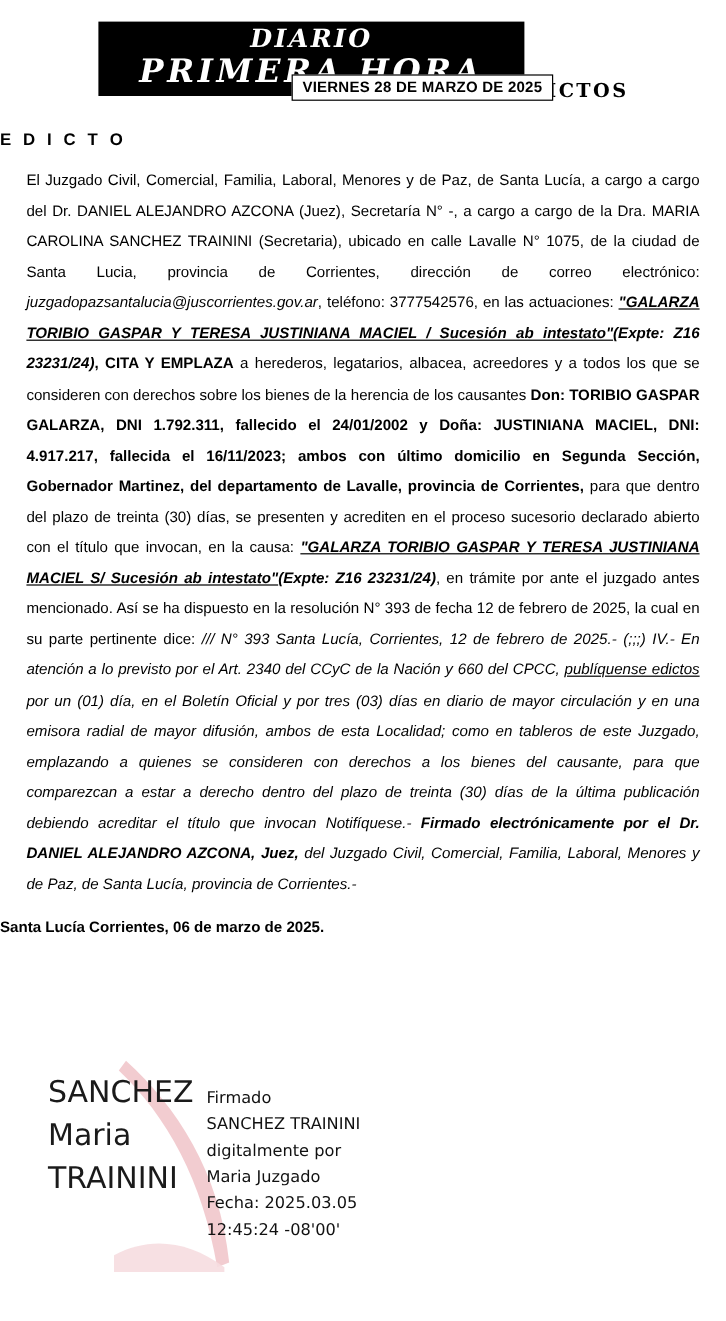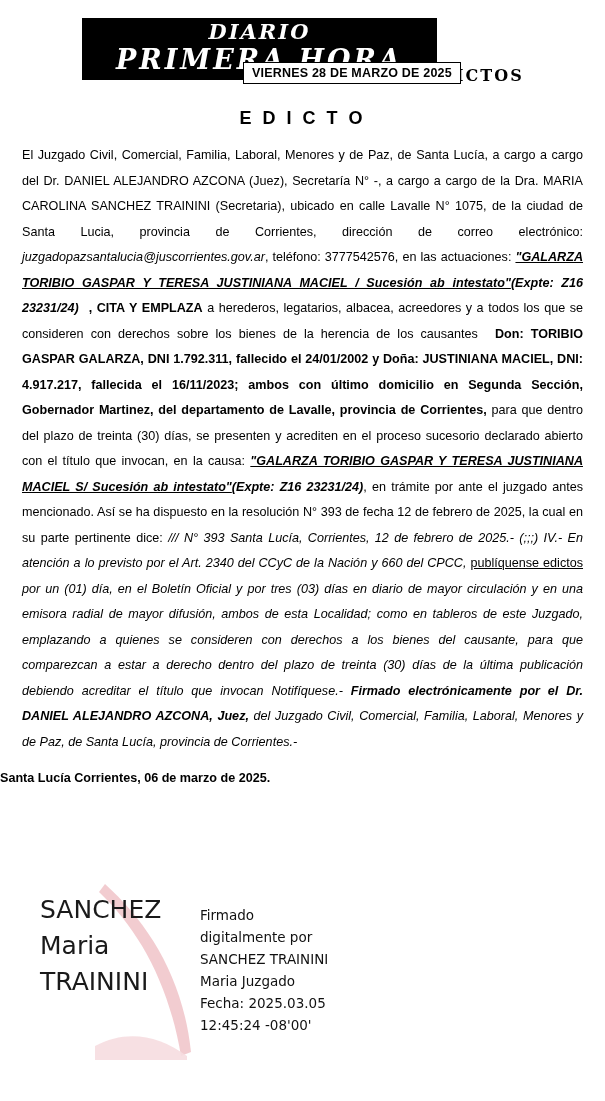--- a/index.html
+++ b/index.html
@@ -71,40 +71,40 @@
     font-size: 16px;
     letter-spacing: 2px;
     color: #000000;
     background: #ffffff;
     padding: 0 2px;
     z-index: 4;
   }
 
   
   .doc-title {
-    text-align: center;
-    font-size: 18px;
+    text-align: left;
+    font-size: 14px;
     font-weight: bold;
     letter-spacing: 3px;
     margin: 12px 0 14px 0;
   }
 
   
   .body-text {
     margin: 0 22px;
     font-size: 12.6px;
     line-height: 25.5px;
     text-align: justify;
     text-justify: inter-word;
   }
   .body-text span { white-space: normal; }
-  .b { font-weight: bold; margin-left: 10px; }
+  .b { font-weight: bold; }
   .i { font-style: italic; }
   .bi { font-weight: bold; font-style: italic; }
-  .ui { text-decoration: underline; margin-top: 16px; }
+  .ui { font-style: italic; text-decoration: underline; margin-top: 16px; }
   .ubi { font-weight: bold; font-style: italic; text-decoration: underline; }
 
   
   .closing {
     text-align: left;
     font-size: 12.6px;
     font-weight: bold;
     margin: 16px 0 0 0;
   }
 
@@ -130,21 +130,21 @@
     top: 12px;
     font-family: "DejaVu Sans", sans-serif;
     font-size: 25px;
     line-height: 36px;
     color: #1a1a1a;
     letter-spacing: 0px;
   }
   .sig-name div { white-space: nowrap; }
   .sig-details {
     position: absolute;
-    left: 200px;
+    left: 172px;
     top: 24px;
     font-family: "DejaVu Sans", sans-serif;
     font-size: 13.5px;
     line-height: 22px;
     color: #111111;
   }
   .sig-details div { white-space: nowrap; }
 </style>
 </head>
 <body>
@@ -173,19 +173,19 @@
   </svg>
 
   <div class="sig-name">
     <div>SANCHEZ</div>
     <div>Maria</div>
     <div>TRAININI</div>
   </div>
 
   <div class="sig-details">
     <div>Firmado</div>
+    <div>SANCHEZ TRAININI</div>
     <div>digitalmente por</div>
-    <div>SANCHEZ TRAININI</div>
     <div>Maria Juzgado</div>
     <div>Fecha: 2025.03.05</div>
     <div>12:45:24 -08'00'</div>
   </div>
 </div>
 
 </body></html>

